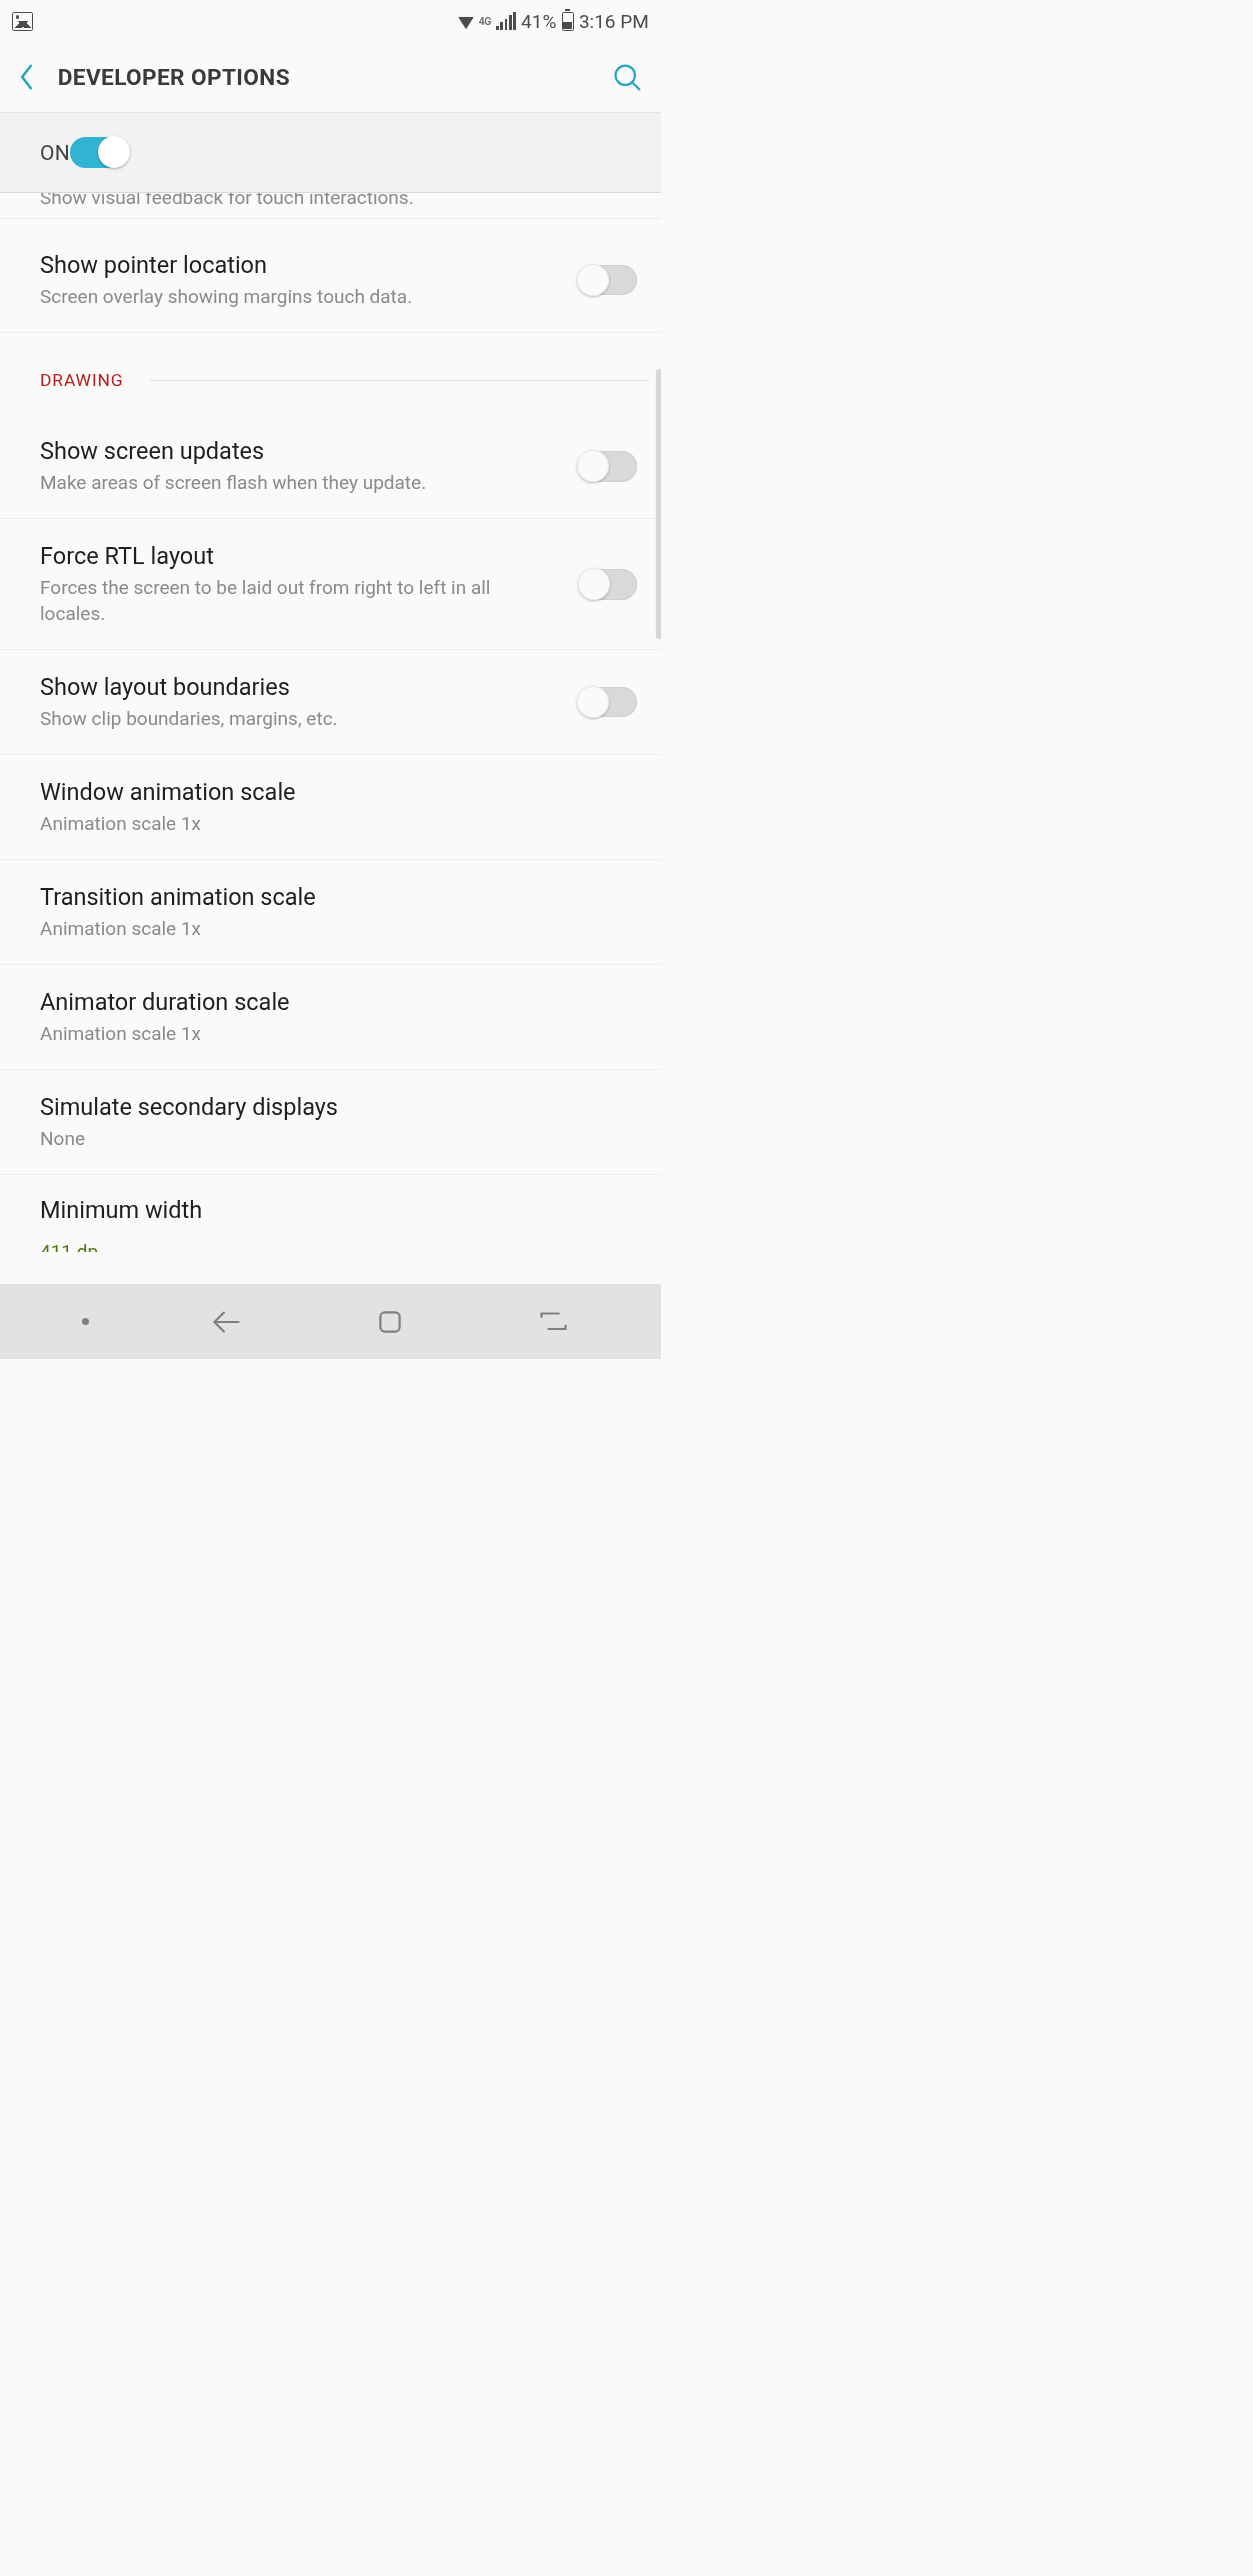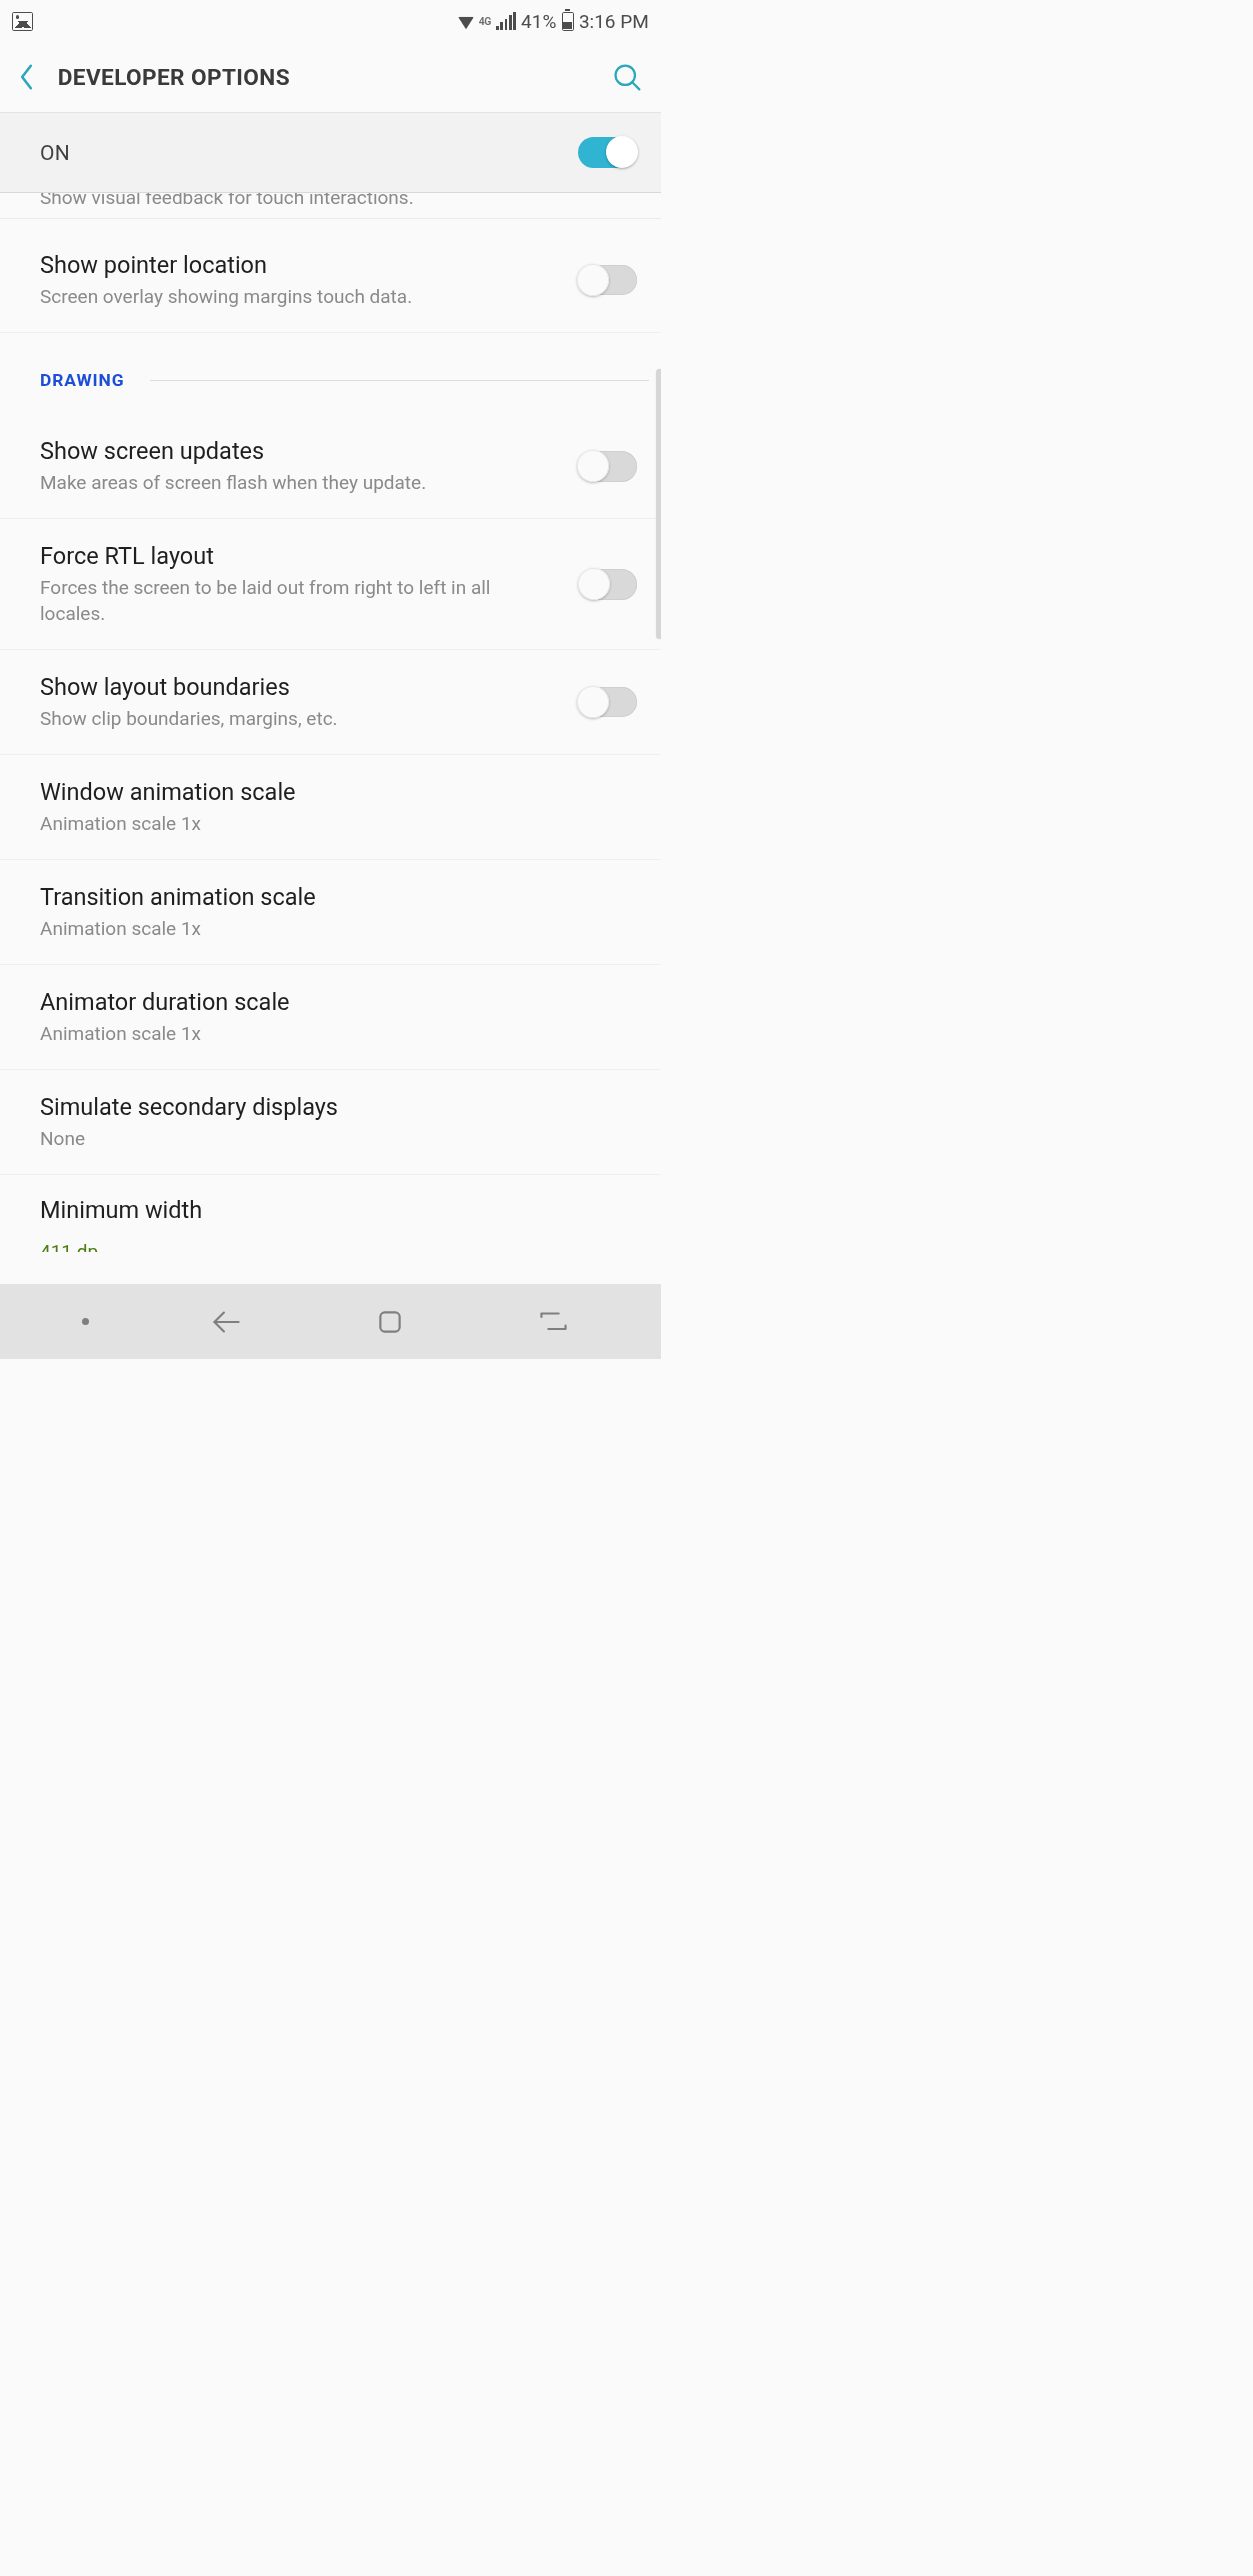--- a/index.html
+++ b/index.html
@@ -149,21 +149,20 @@
     align-items: center;
     justify-content: center;
   }
   .search-btn svg { stroke: #2aa6bd; }
 
   
   .master-row {
     height: 80px;
     display:flex;
     align-items:center;
-    justify-content:space-between;
     padding: 0 24.4px 0 40px;
     background:#f2f2f2;
     border-bottom:0.9px solid #d9d9d9;
   }
   .master-row .label {
     font-size: 21px;
     color:#424242;
     letter-spacing:0.4px;
   }
 
@@ -236,23 +235,23 @@
     color:#8a8a8a;
     line-height:1.35;
   }
 
   .section-header {
     display:flex;
     align-items:center;
     gap:26px;
     padding: 37px 12.2px 0 40px;
     font-size:17.4px;
-    font-weight:700;
+    font-weight:400;
     letter-spacing:0.9px;
-    color:#1d4ed8;
+    color:#b91c1c;
   }
   .section-header .line {
     flex:1;height:0.9px;background:#dcdcdc;
   }
   .section-spacer { height: 24.4px; }
 
   .cut-off-bottom {
     padding: 21px 40px 0 40px;
   }
   .cut-off-bottom .title {

